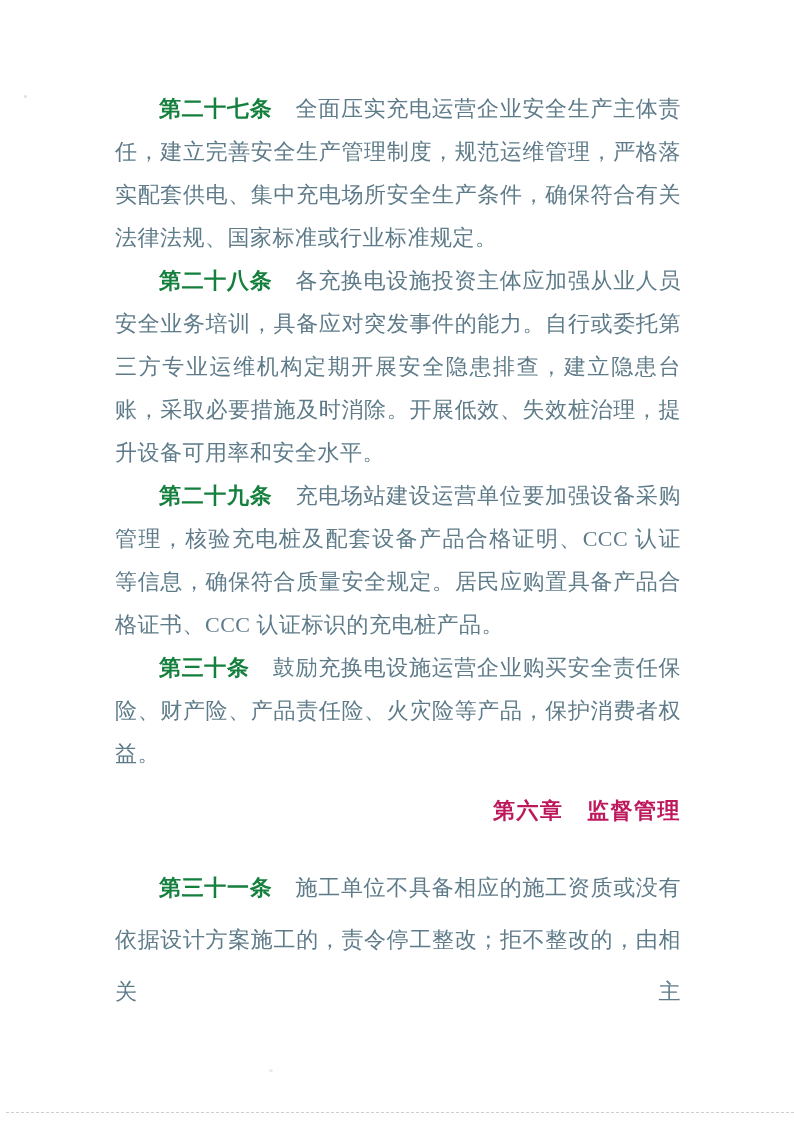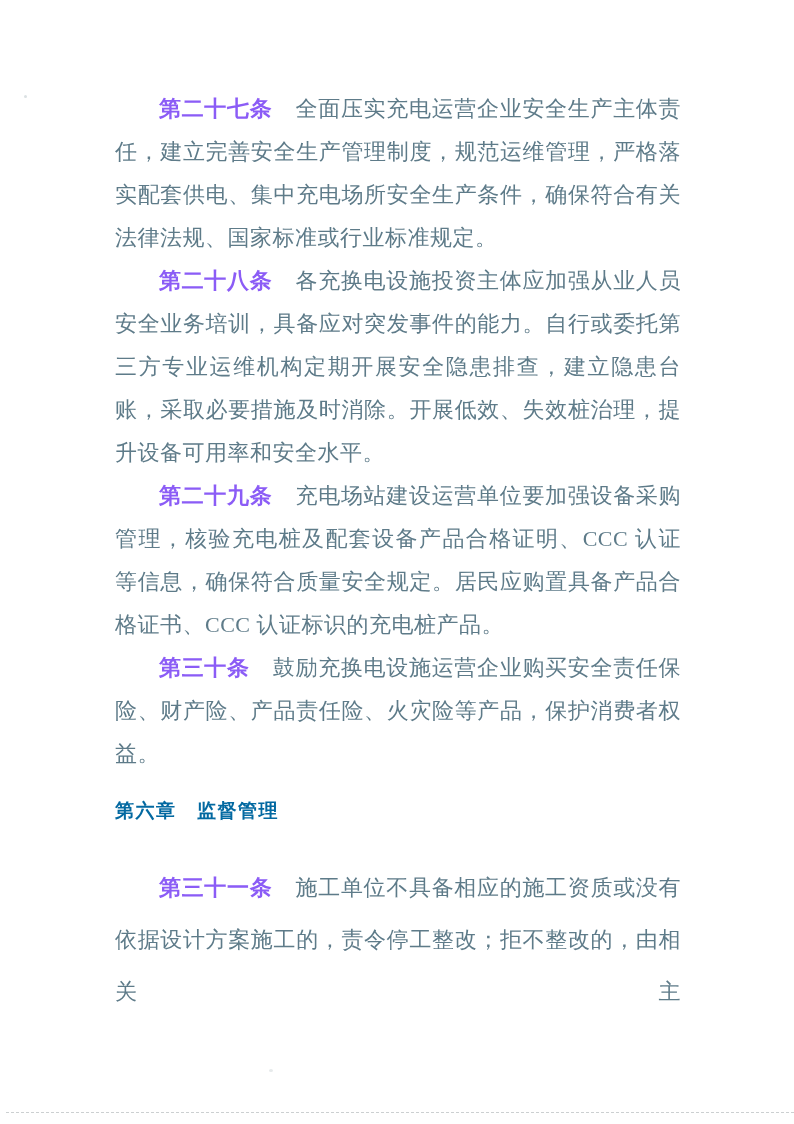--- a/index.html
+++ b/index.html
@@ -33,39 +33,39 @@
     margin: 0;
     font-size: 22px;
     line-height: 43px;
     letter-spacing: 0.5px;
     color: #5e7b89;
     text-align: justify;
     text-indent: 2em;
   }
   .para .art-label {
     font-weight: bold;
-    color: #8b5cf6;
+    color: #15803d;
     margin-right: 1.05em;
   }
   #p27 { top: 87px; }
   #p28 { top: 259px; }
   #p29 { top: 474px; }
   #p30 { top: 646px; font-family: Liberation Serif, serif; }
   .chapter-heading {
     position: absolute;
     left: 0;
     width: 100%;
     top: 789px;
     margin: 0;
-    font-size: 19px;
+    font-size: 22px;
     line-height: 43px;
     font-weight: bold;
     letter-spacing: 1.5px;
-    color: #0369a1;
-    text-align: left;
+    color: #be185d;
+    text-align: right;
     text-indent: 0;
     font-family: "Liberation Sans", "DejaVu Sans", sans-serif;
   }
   #p31 {
     top: 862px;
     line-height: 52px;
     text-align-last: justify;
   }
   
   .scan-line {

